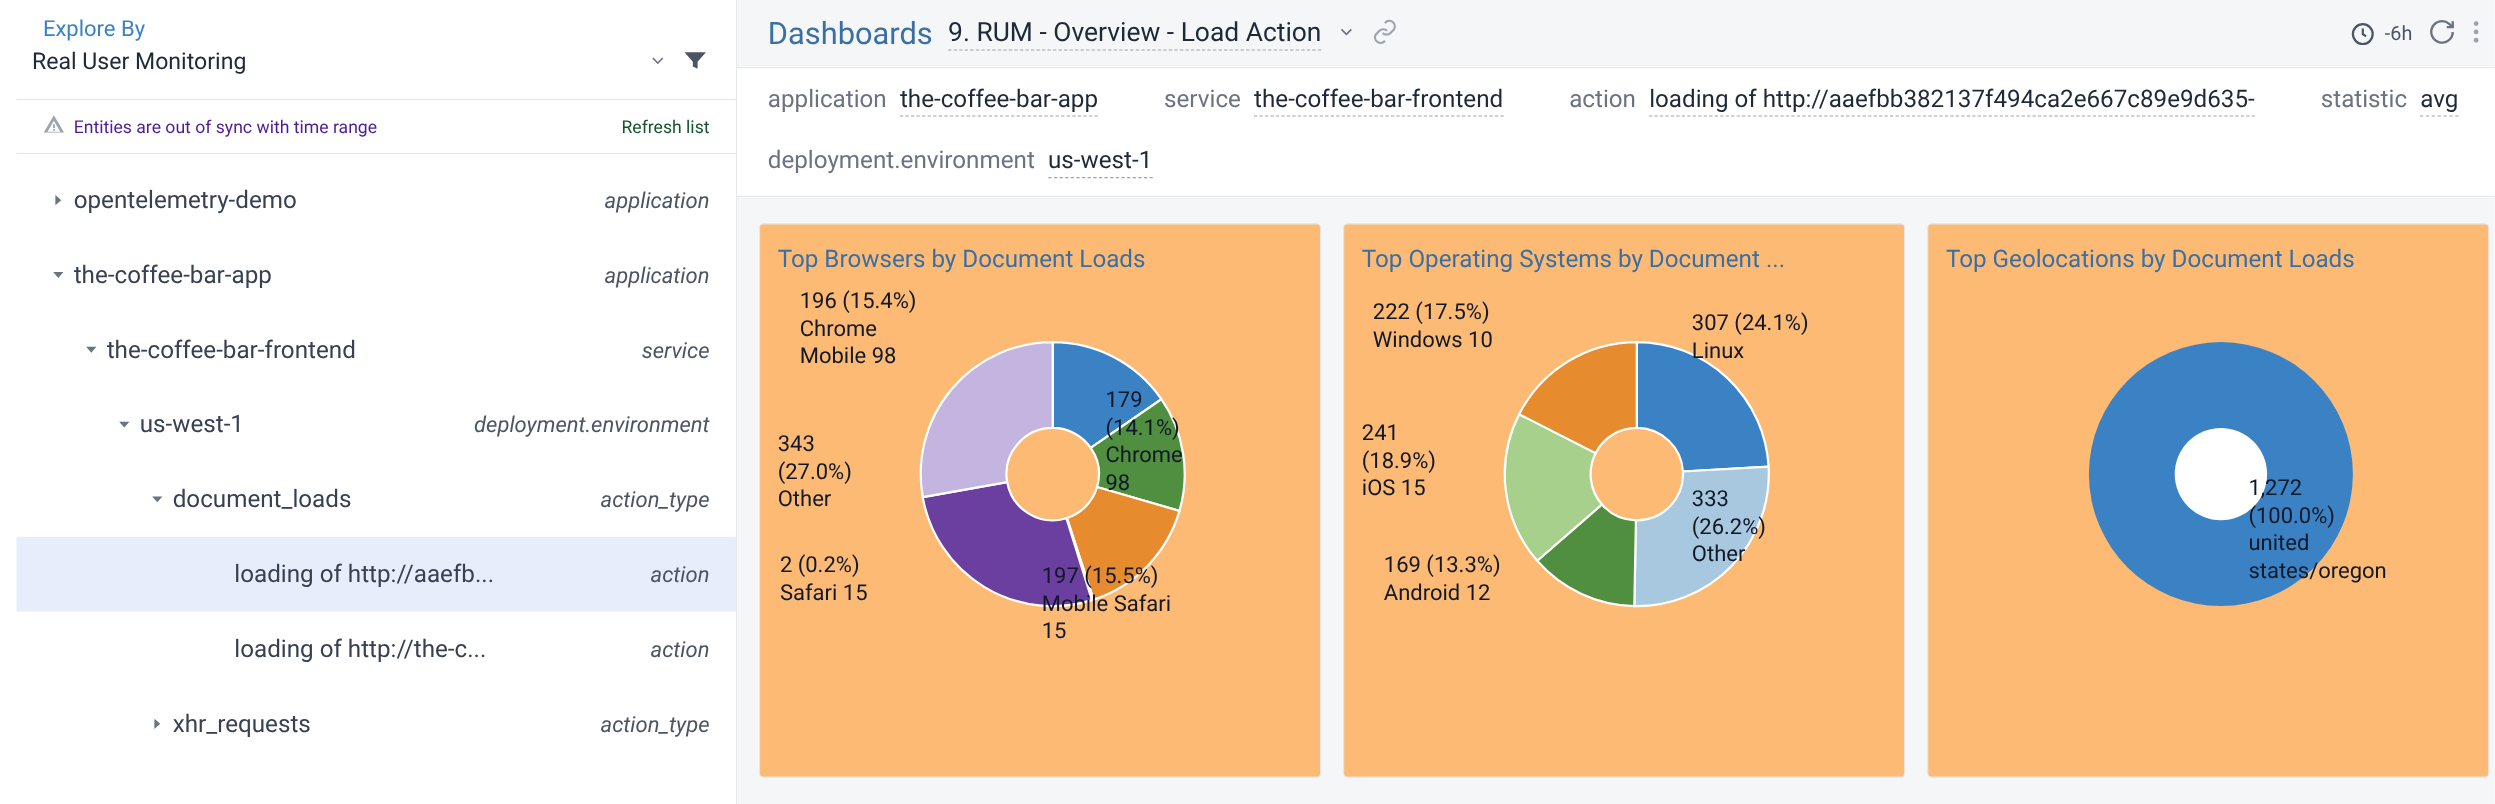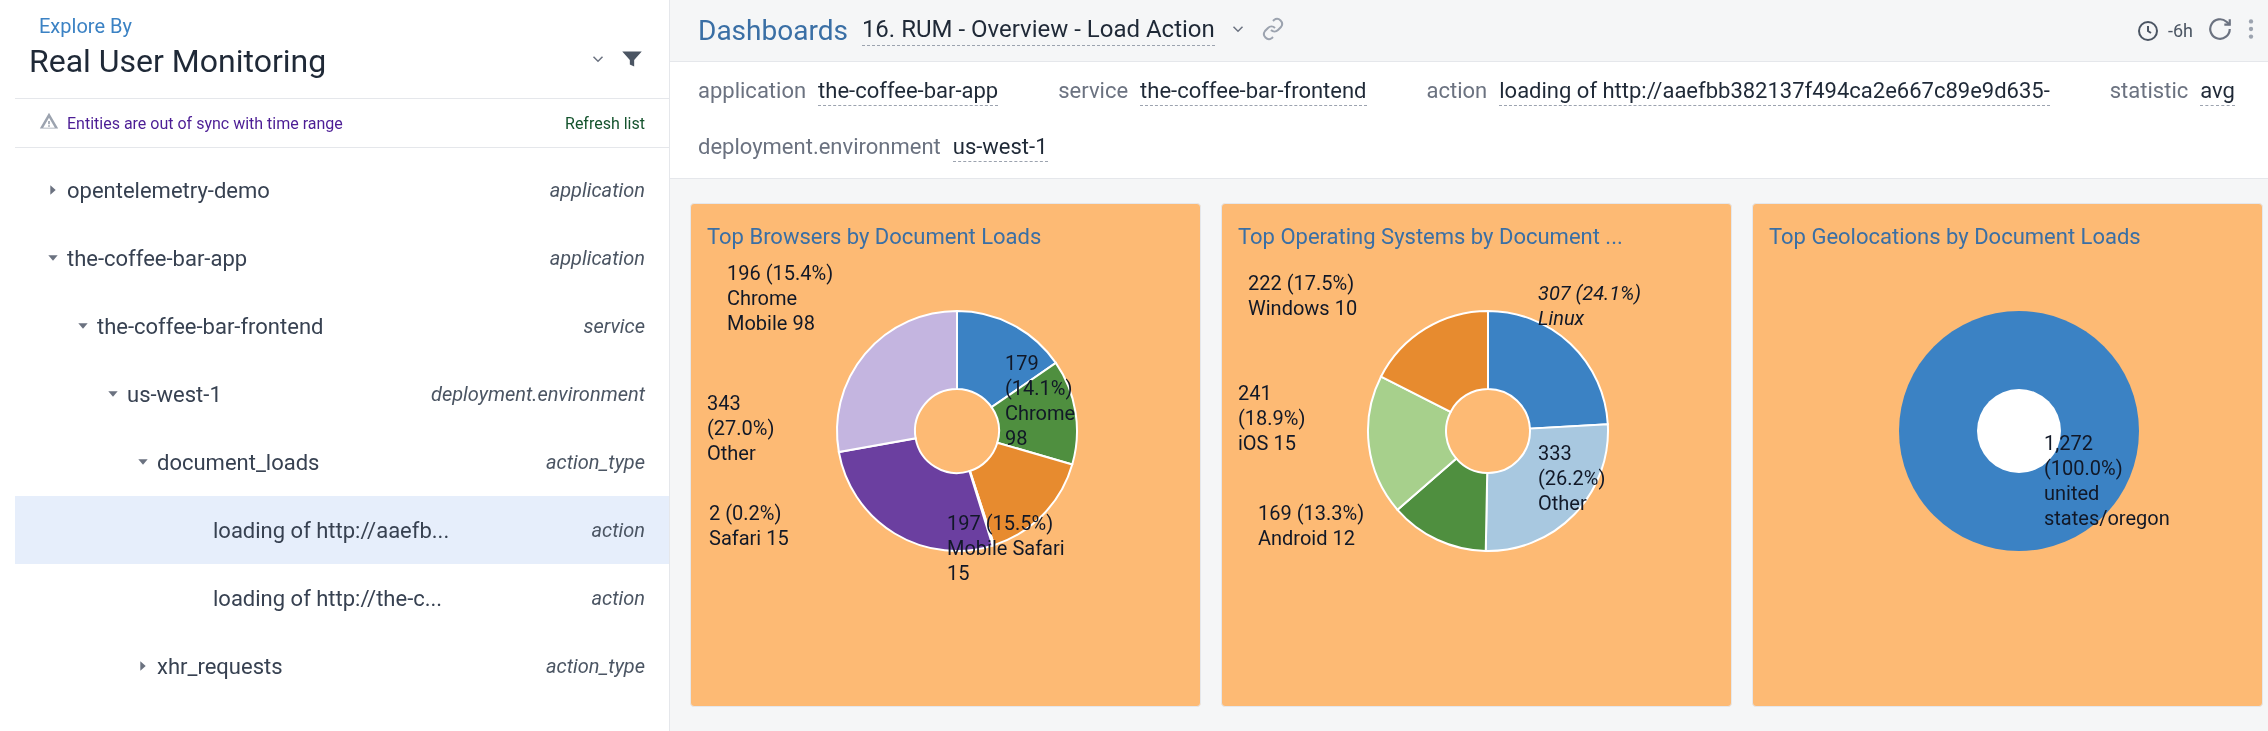--- a/index.html
+++ b/index.html
@@ -2,21 +2,21 @@
 <html><head>
 <meta charset="utf-8">
 <style>
   * { box-sizing: border-box; margin: 0; padding: 0; }
   html, body { width: 2268px; height: 731px; font-family: -apple-system, BlinkMacSystemFont, "Segoe UI", Roboto, sans-serif; color: #333; background: #fff; }
   .app { display: flex; width: 100%; height: 100%; margin-left: 15px; }
   
   .sidebar { width: 655px; flex-shrink: 0; border-right: 1px solid #e5e7eb; display: flex; flex-direction: column; }
   .explore-by { padding: 14px 24px 0 24px; font-size: 20px; color: #3b82c4; }
   .explore-row { display: flex; align-items: center; padding: 4px 24px 18px 14px; gap: 12px; }
-  .explore-title { font-size: 32px; color: #1f2937; flex: 1; }
+  .explore-title { font-size: 21px; color: #1f2937; flex: 1; }
   .explore-chevron { color: #6b7280; }
   .filter-icon { color: #4b5563; }
   .sync-row { display: flex; align-items: center; padding: 12px 24px; border-top: 1px solid #e5e7eb; border-bottom: 1px solid #e5e7eb; gap: 8px; }
   .warn-icon { color: #9ca3af; }
   .sync-text { font-size: 16px; color: #4c1d95; flex: 1; }
   .refresh-link { font-size: 16px; color: #14532d; cursor: pointer; }
   .tree { padding-top: 8px; }
   .tree-row { display: flex; align-items: center; height: 68px; padding-right: 24px; cursor: pointer; }
   .tree-row.selected { background: #e6eefb; }
   .tree-row .arrow { color: #6b7280; width: 28px; display: inline-flex; justify-content: center; }
@@ -146,21 +146,21 @@
           </span>
           <span class="label">xhr_requests</span>
           <span class="tag">action_type</span>
         </div>
       </div>
   </div>
 
   <div class="main">
     <div class="topbar">
       <span class="bc-label">Dashboards</span>
-      <span class="bc-title">16. RUM - Overview - Load Action</span>
+      <span class="bc-title">9. RUM - Overview - Load Action</span>
       <span class="bc-chevron">
         <svg width="18" height="18" viewBox="0 0 24 24" fill="none" stroke="currentColor" stroke-width="2">
             <path d="M6 9l6 6 6-6"></path>
           </svg>
       </span>
       <span class="link-icon">
         <svg width="24" height="24" viewBox="0 0 24 24" fill="none" stroke="currentColor" stroke-width="2">
             <path d="M10 13a5 5 0 007 0l3-3a5 5 0 00-7-7l-1 1"></path>
             <path d="M14 11a5 5 0 00-7 0l-3 3a5 5 0 007 7l1-1"></path>
           </svg>
@@ -237,21 +237,21 @@
           <div class="chart-area">
             <div class="donut-wrap">
               <svg width="280" height="280" viewBox="0 0 280 280" class="donut-svg" style="left: 110px; top: 30px;">
                 <path d="M140 20 A120 120 0 0 1 259.80818601307703 133.21777586215705 L181.93286510457693 137.62622155175498 A42 42 0 0 0 140 98 Z" fill="#3b82c4" stroke="#fff" stroke-width="2"></path>
                 <path d="M259.80818601307703 133.21777586215705 A120 120 0 0 1 137.73818723415098 259.97868228569706 L139.20836553195284 181.99253879999398 A42 42 0 0 0 181.93286510457693 137.62622155175498 Z" fill="#a8c8e0" stroke="#fff" stroke-width="2"></path>
                 <path d="M137.73818723415098 259.97868228569706 A120 120 0 0 1 49.489834311667536 218.79029069035477 L108.32144200908364 167.57660174162416 A42 42 0 0 0 139.20836553195284 181.99253879999398 Z" fill="#4f8f3f" stroke="#fff" stroke-width="2"></path>
                 <path d="M49.489834311667536 218.79029069035477 A120 120 0 0 1 33.079217097395826 85.52114003125445 L102.57772598408854 120.93239901093906 A42 42 0 0 0 108.32144200908364 167.57660174162416 Z" fill="#a7d08c" stroke="#fff" stroke-width="2"></path>
                 <path d="M33.079217097395826 85.52114003125445 A120 120 0 0 1 139.99999999999997 20 L140 98 A42 42 0 0 0 102.57772598408854 120.93239901093906 Z" fill="#e78b2f" stroke="#fff" stroke-width="2"></path>
               </svg>
               <div class="chart-label" style="left: 10px; top: 10px;">222 (17.5%)<br>Windows 10</div>
-              <div class="chart-label" style="left: 300px; top: 20px; font-style: italic;">307 (24.1%)<br>Linux</div>
+              <div class="chart-label" style="left: 300px; top: 20px;">307 (24.1%)<br>Linux</div>
               <div class="chart-label" style="left: 300px; top: 180px;">333<br>(26.2%)<br>Other</div>
               <div class="chart-label" style="left: 20px; top: 240px;">169 (13.3%)<br>Android 12</div>
               <div class="chart-label" style="left: 0px; top: 120px;">241<br>(18.9%)<br>iOS 15</div>
             </div>
           </div>
         </div>
         <div class="card">
           <div class="card-title">Top Geolocations by Document Loads</div>
           <div class="chart-area">
             <div class="donut-wrap">

